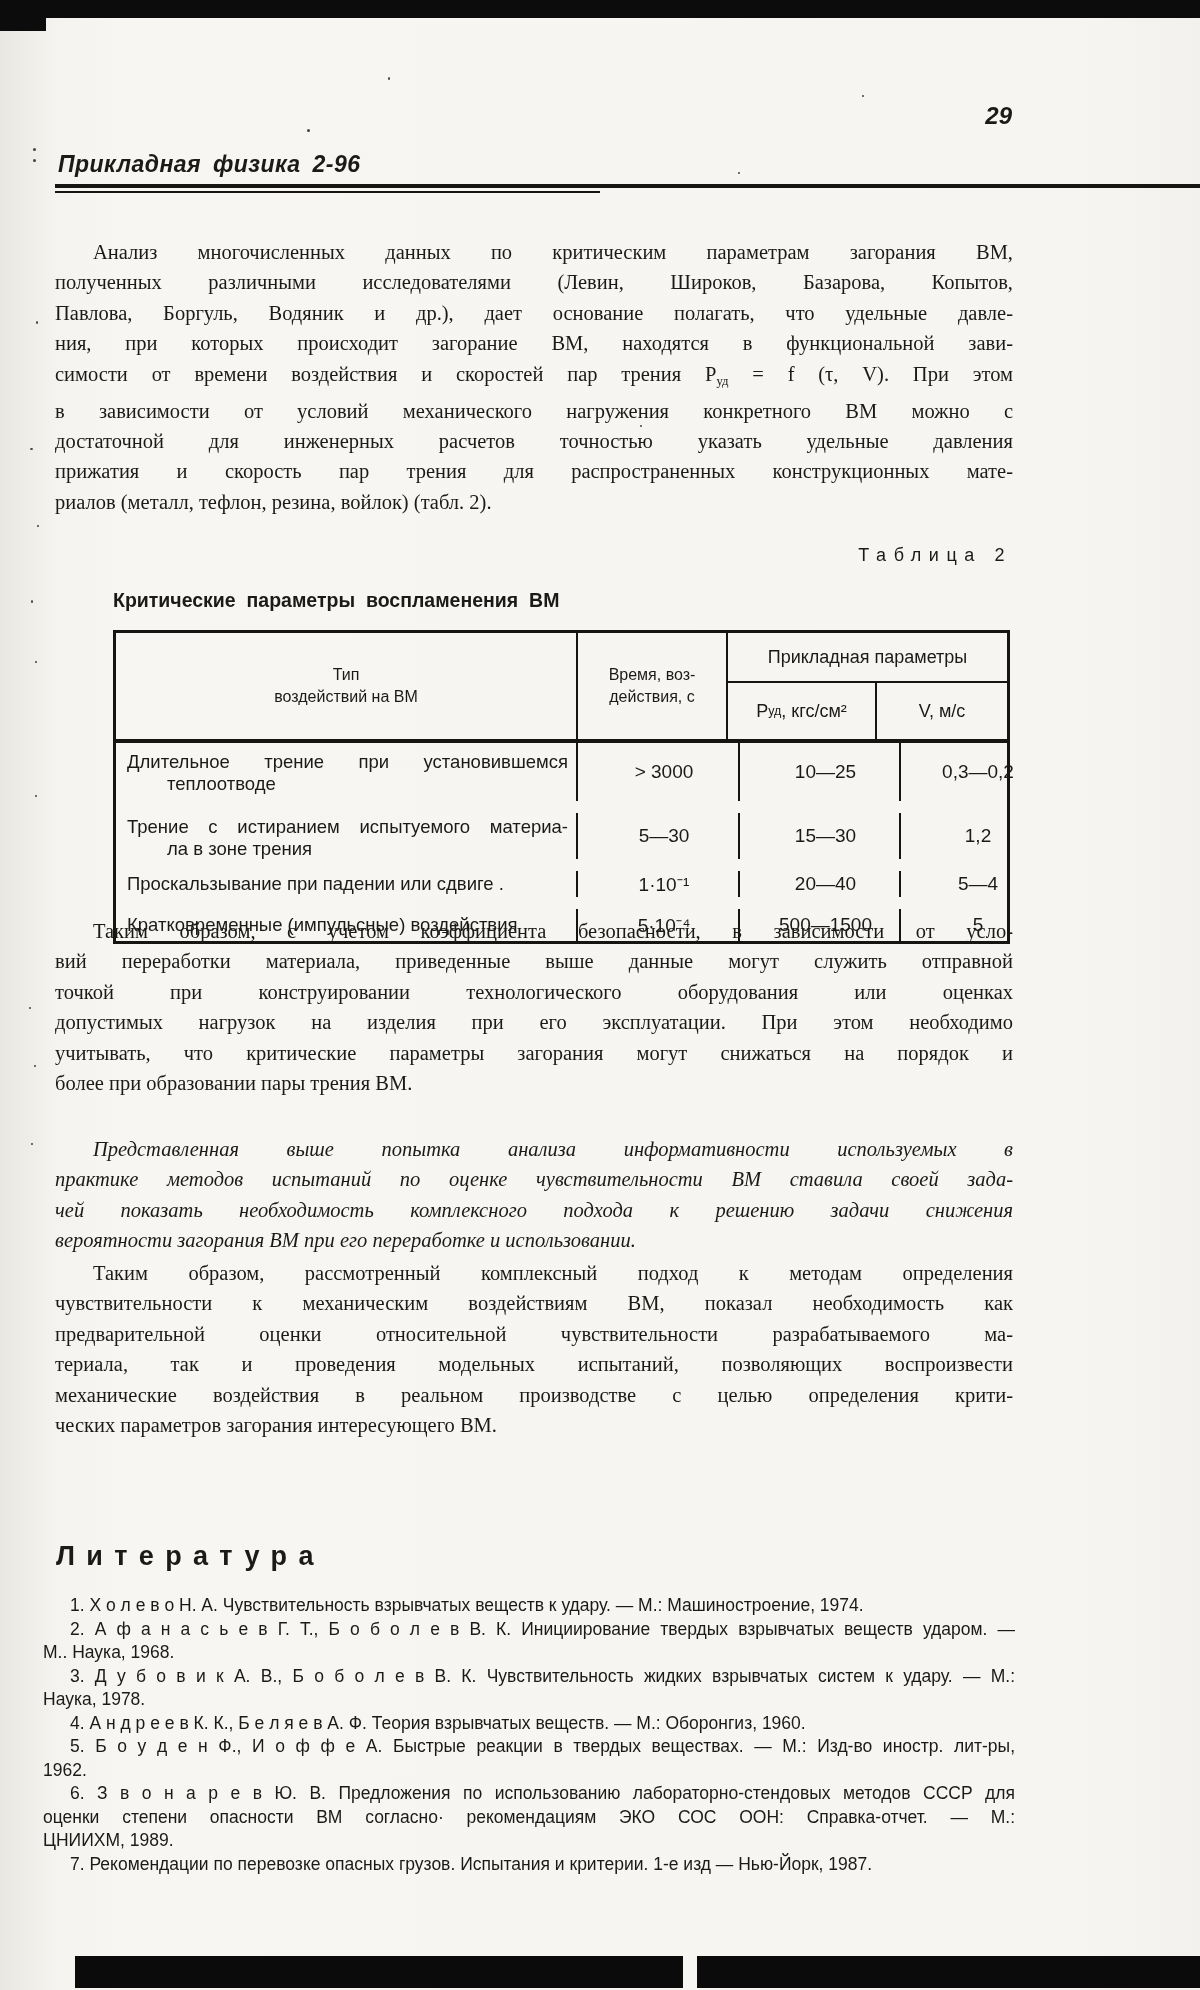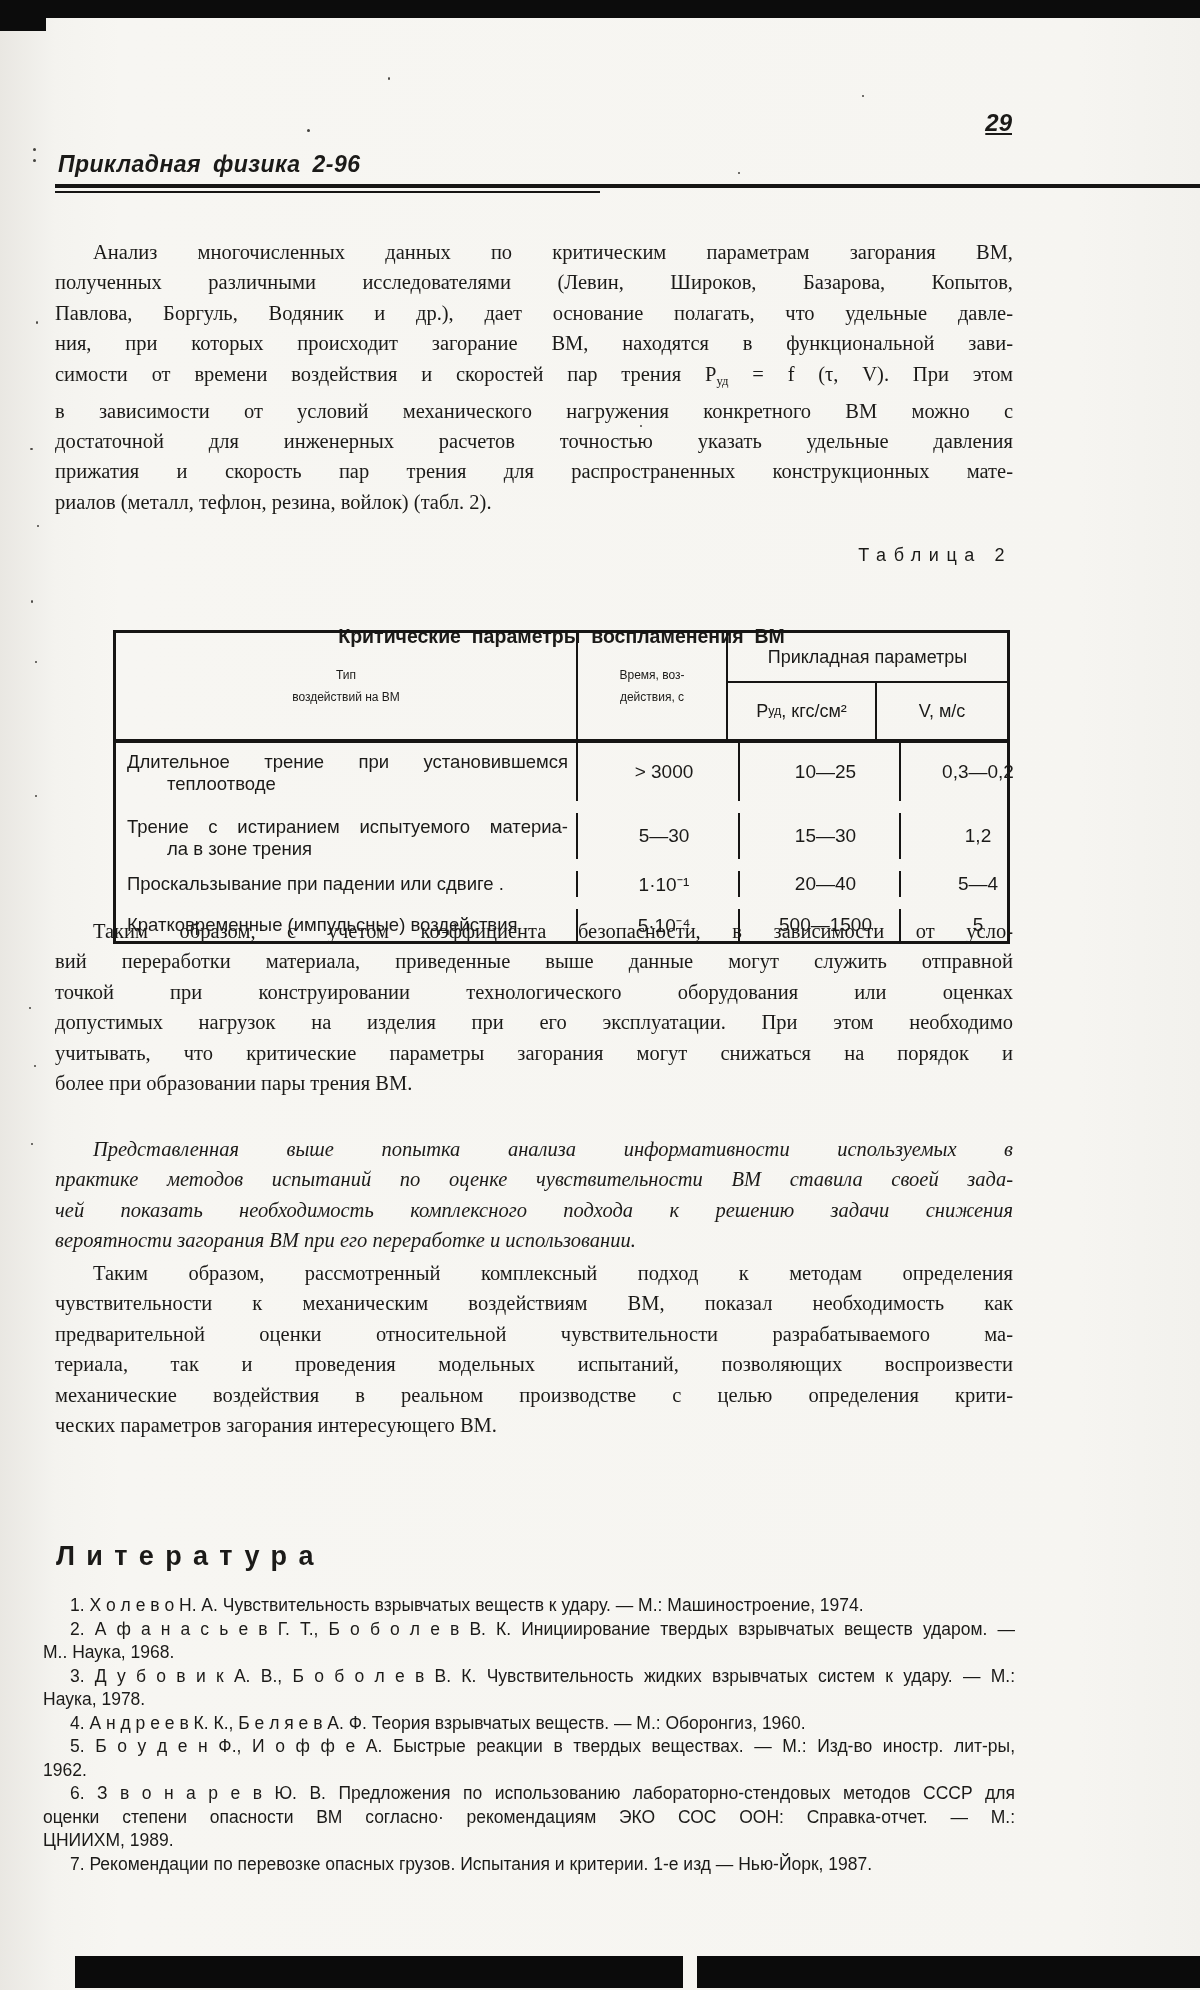--- a/index.html
+++ b/index.html
@@ -9,37 +9,37 @@
   .tbar{position:absolute;left:0;top:0;width:1200px;height:18px;background:#0c0c0c;}
   .tbar-corner{position:absolute;left:0;top:0;width:46px;height:31px;background:#0c0c0c;}
   .bbar{position:absolute;top:1956px;height:32px;background:#0b0b0b;}
   .bbar.s1{left:75px;width:608px;}
   .bbar.s2{left:697px;width:503px;}
   .rule-a{position:absolute;left:55px;top:184px;width:1145px;height:4px;background:#161514;}
   .rule-b{position:absolute;left:55px;top:191px;width:545px;height:2px;background:#161514;}
   .speck{position:absolute;background:#44423e;border-radius:50%;}
   
   .jheader{position:absolute;left:58px;top:150px;font:italic 700 23px/1.25 "Liberation Sans",sans-serif;letter-spacing:.02em;word-spacing:.22em;}
-  .pagenum{position:absolute;left:940px;top:111px;width:72px;text-align:right;font:italic 700 24px/1 "Liberation Sans",sans-serif;text-decoration:underline;}
+  .pagenum{position:absolute;left:940px;top:104px;width:72px;text-align:right;font:italic 700 24px/1 "Liberation Sans",sans-serif;}
   
   .para{position:absolute;left:55px;width:958px;font:20.5px/30.4px "Liberation Serif",serif;}
   .jbody{display:block;white-space:pre-line;text-align:justify;text-align-last:justify;text-indent:38px;}
   .jlast{display:block;white-space:pre-line;}
   .fsub{font-size:.62em;vertical-align:-.28em;}
   #para1{top:237px;} #para2{top:916px;} #para3{top:1134px;font-style:italic;} #para4{top:1258px;}
   
   .tbl-label{position:absolute;right:188px;top:546px;font:18px/1 "Liberation Sans",sans-serif;letter-spacing:.42em;}
-  .tbl-caption{position:absolute;left:113px;top:589px;width:897px;text-align:center;
-               font:700 19.5px/1.2 "Liberation Sans",sans-serif;word-spacing:.28em;margin-top:36px;}
+  .tbl-caption{position:absolute;left:113px;top:589px;width:897px;
+               font:700 19.5px/1.2 "Liberation Sans",sans-serif;word-spacing:.28em;}
   .tbl{position:absolute;left:113px;top:630px;width:891px;border:3px solid #161514;font-family:"Liberation Sans",sans-serif;}
   .thead{display:grid;grid-template-columns:462px 150px 149px 130px;grid-template-rows:50px 56px;border-bottom:4px solid #161514;}
   .tbody{display:grid;grid-template-columns:462px 150px 149px 130px;grid-template-rows:58px 46px 26px 32px;gap:12px;}
   .br{border-right:2px solid #161514;}
   .hcell{grid-row:1/3;display:flex;flex-direction:column;justify-content:center;text-align:center;
-         font-size:12px;line-height:22px;}
+         font-size:16px;line-height:22px;}
   .hgroup{grid-column:3/5;grid-row:1;display:flex;align-items:center;justify-content:center;
           font-size:18px;border-bottom:2px solid #161514;}
   .hsub{grid-row:2;display:flex;align-items:center;justify-content:center;font-size:18px;}
   .tsub{font-size:12.5px;vertical-align:-4px;line-height:0;}
   .tcell{padding:0 8px 0 11px;font-size:18.5px;line-height:21.5px;}
   .tcell.r1{padding-top:8px;} .tcell.r2{padding-top:3px;}
   .cjust{display:block;text-align:justify;text-align-last:justify;}
   .ccont{display:block;padding-left:40px;}
   .num{display:flex;align-items:center;justify-content:center;font-size:19px;}
   

